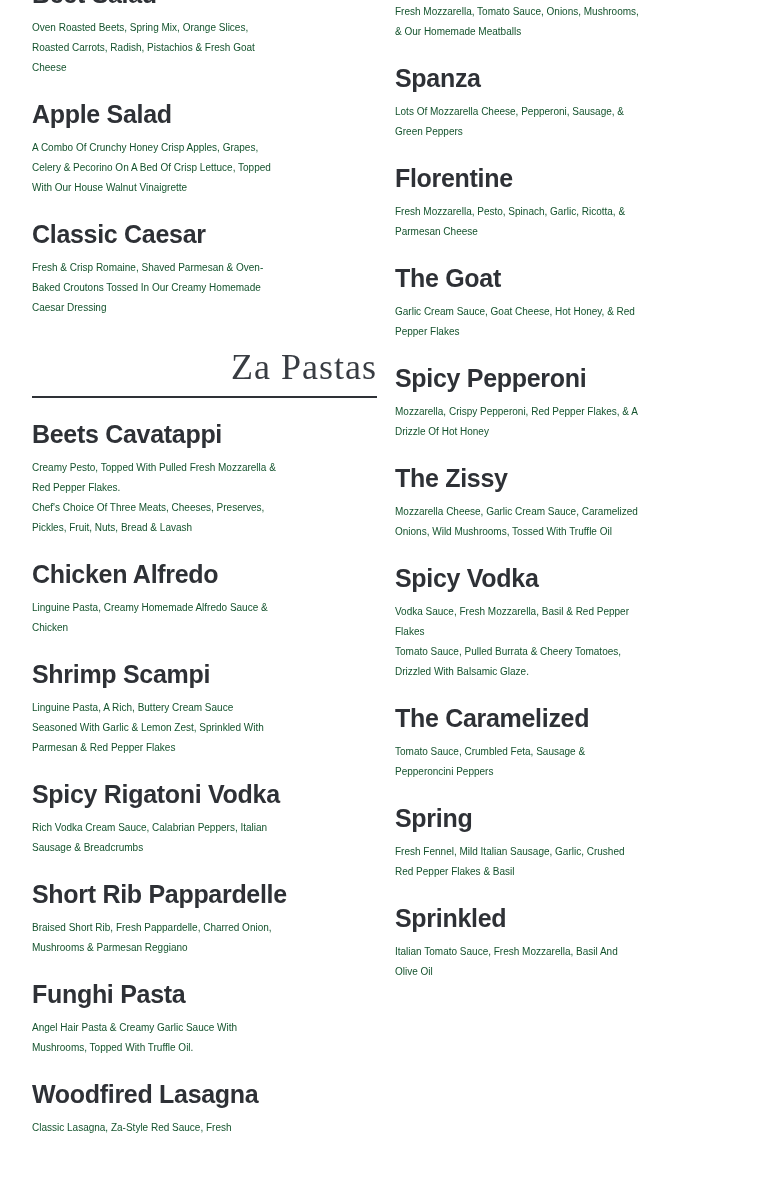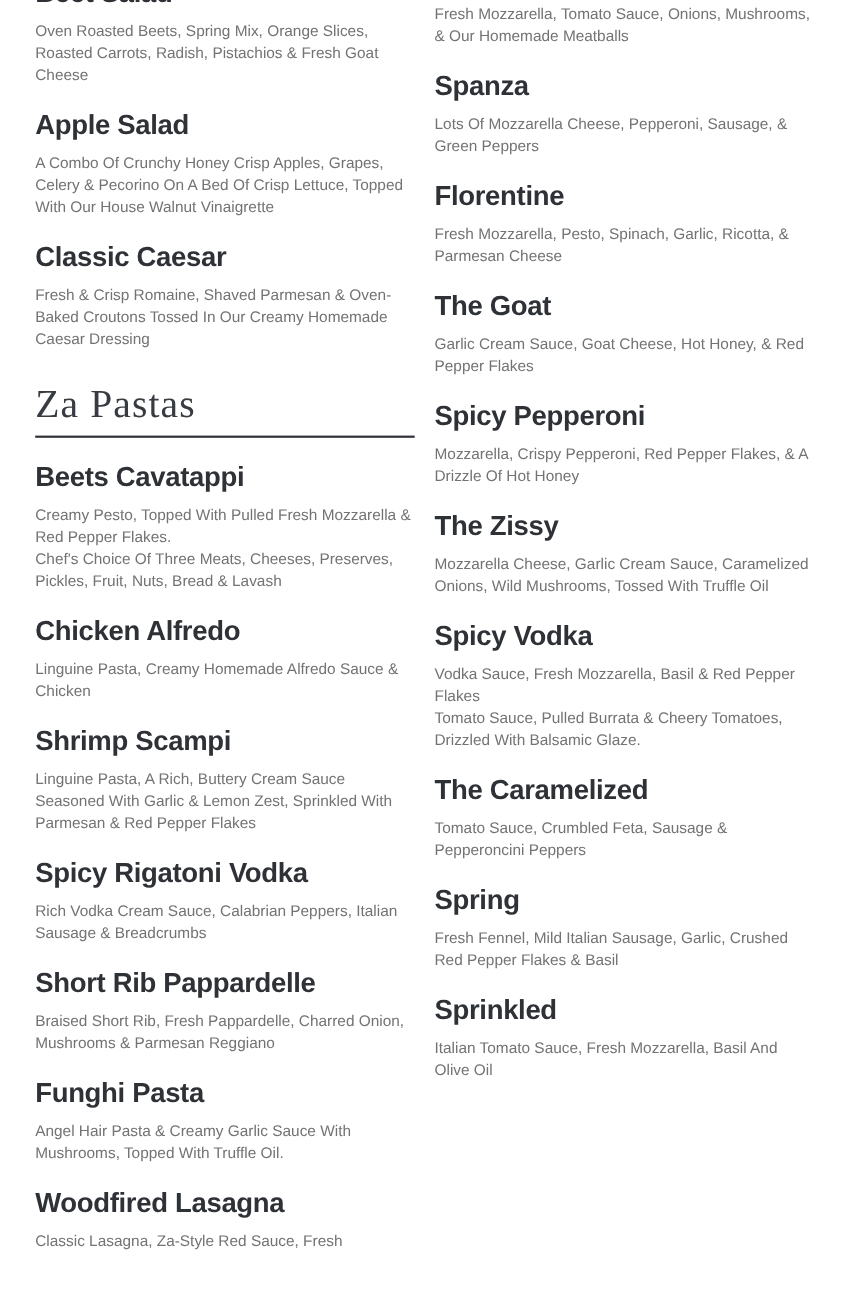--- a/index.html
+++ b/index.html
@@ -27,37 +27,38 @@
     font-size: 25px;
     line-height: 28px;
     font-weight: 700;
     letter-spacing: -0.3px;
     color: #2e3136;
   }
   .col-left .first-group .menu-item:first-child h3.item-name { margin-top: 0; }
 
   p.desc {
     margin: 0;
-    font-size: 14px;
+    font-size: 10px;
     line-height: 20px;
     font-weight: 400;
-    color: #737373;
+    color: #14532d;
     white-space: pre;
   }
 
   h2.section-title {
     margin: 26px 0 22px;
     padding-bottom: 6px;
     font-family: "Liberation Serif", serif;
     font-weight: 400;
     font-size: 36px;
     line-height: 46px;
     letter-spacing: 1px;
     color: #383c42;
     border-bottom: 2px solid #2e3136;
+    text-align: right;
   }
 </style>
 </head>
 <body>
 
 <div class="page">
 
   <div class="col col-left">
     <div class="first-group">
         <div class="menu-item">

